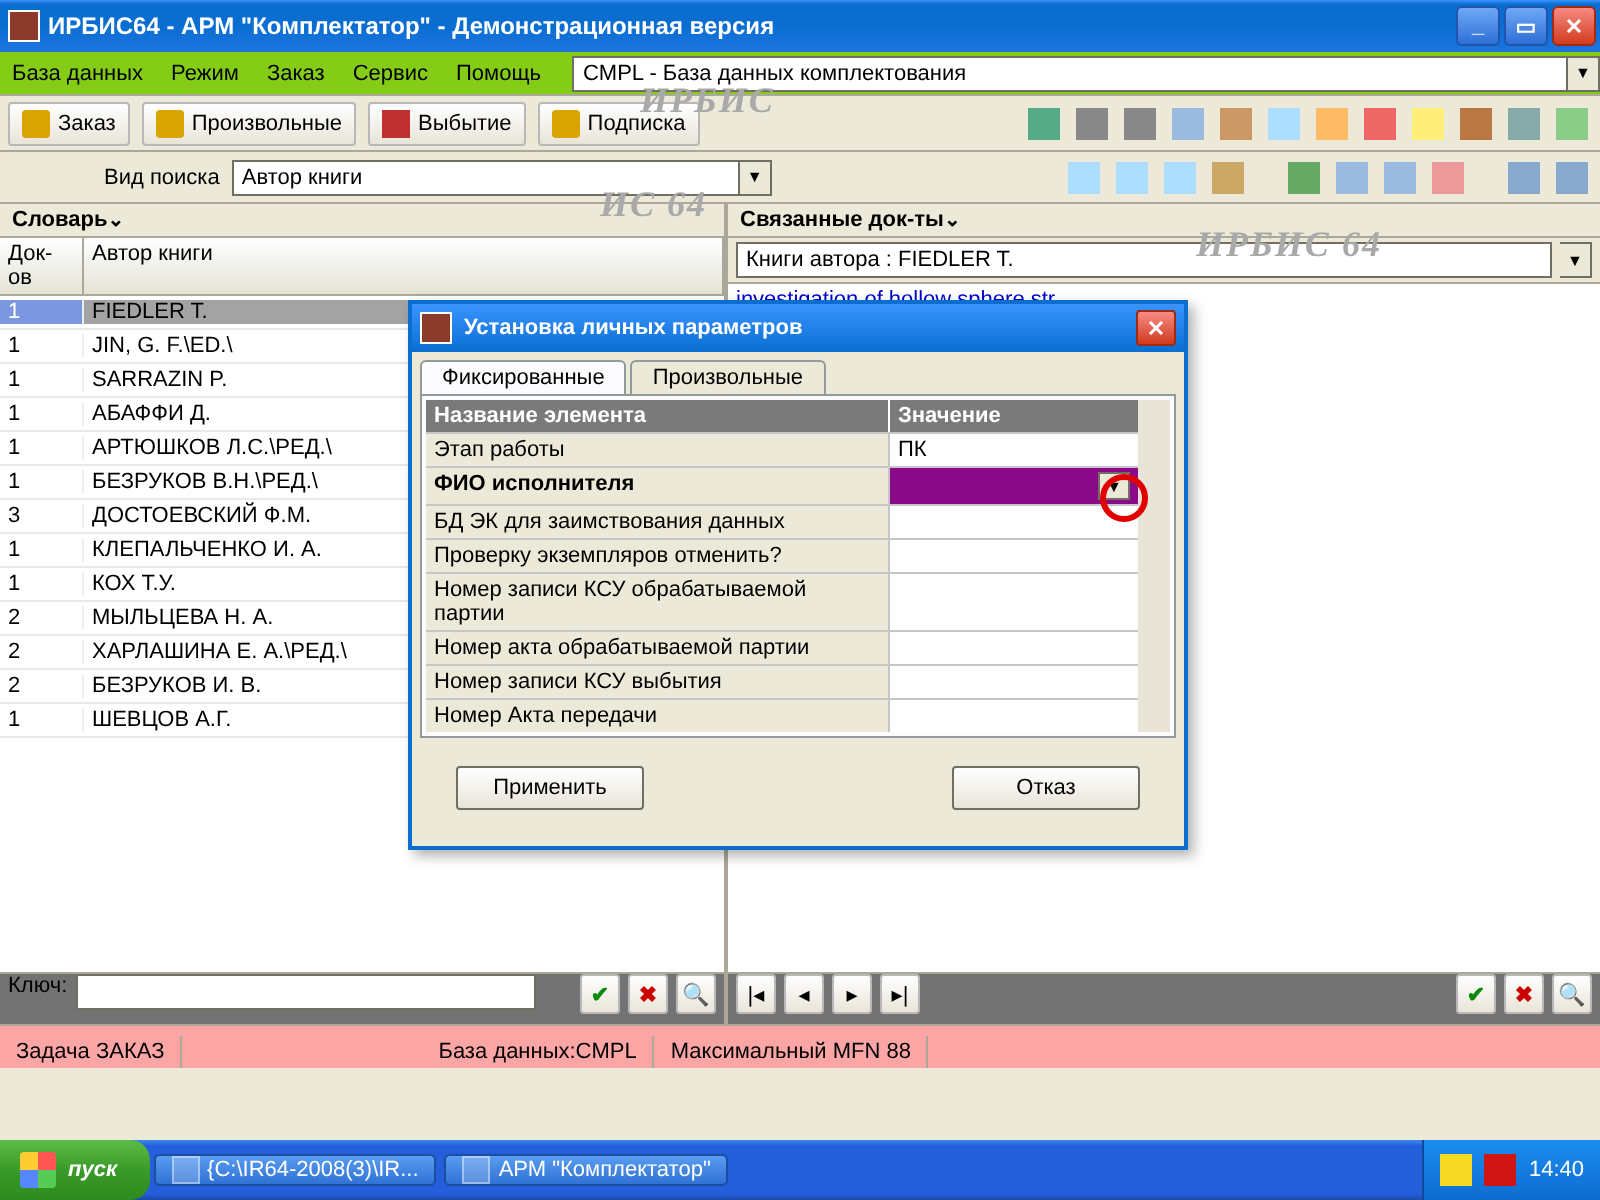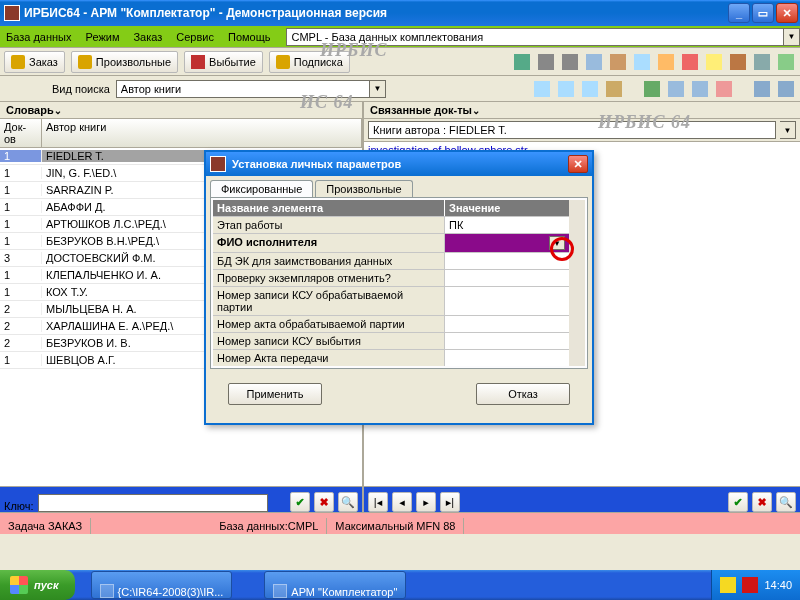--- a/index.html
+++ b/index.html
@@ -53,34 +53,34 @@
   .grid-row .cell-qty { width:42px; padding-left:4px; border-right:1px solid #eee; }
   .grid-row .cell-name { flex:1; padding-left:4px; }
   .grid-row.selected .cell-qty { background:#7b97e0; color:#fff; }
   .grid-row.selected .cell-name { background:#a3a3a3; color:#000; }
 
   .right-header-row { display:flex; align-items:center; gap:4px; padding:2px 4px; border-bottom:1px solid #aca899; }
   .right-input { flex:1; height:18px; border:1px solid #716f64; padding-left:4px; background:#fff;}
   .right-body { flex:1; background:#fff; padding:2px 4px; color:#000; }
   .entry-link { color:#0000cc; cursor:pointer; }
 
-  .bottom-row { height:26px; display:flex; align-items:flex-end; padding:0 4px; gap:4px; border-top:1px solid #aca899; background:#1d4ed8;}
+  .bottom-row { height:26px; display:flex; align-items:flex-start; padding:0 4px; gap:4px; border-top:1px solid #aca899; background:#737373;}
   .key-input { flex:0 0 230px; height:18px; border:1px solid #716f64; background:#fff; }
   .ctrl-btn { width:20px; height:20px; border:1px solid #b8b8b8; background:linear-gradient(to bottom,#fff,#e8e4d8); display:flex; align-items:center; justify-content:center; border-radius:2px; cursor:pointer; }
   .green { color:#0a8a0a; font-weight:bold; }
   .red { color:#c00; font-weight:bold; }
 
   .statusbar { height:22px; background:#fca5a5; border-top:1px solid #aca899; display:flex; align-items:flex-end; }
   .status-cell { padding:2px 8px; border-right:1px solid #aca899; }
 
   
   .taskbar { position:absolute; left:0; bottom:0; width:100%; height:30px; background: linear-gradient(to bottom,#3a8be8 0%,#245edb 10%,#245edb 90%,#1a49a8 100%); display:flex; align-items:center; }
   .start { height:30px; padding:0 16px 0 10px; background:linear-gradient(to bottom,#5fbb47 0%,#3a9b28 50%,#2f8a20 100%); color:#fff; font-style:italic; font-weight:bold; font-size:14px; display:flex; align-items:center; gap:6px; border-radius: 0 10px 10px 0;}
   .start .win-logo { width:18px; height:18px; background: conic-gradient(#f55 0 25%, #5c5 25% 50%, #58f 50% 75%, #fc3 75% 100%); border-radius:2px;}
-  .task-btn { height:28px; margin:0 16px; background: linear-gradient(to bottom,#5a9cf0,#2f72d4); border:1px solid #1c4ea0; border-radius:3px; color:#fff; padding:0 8px; display:flex; align-items:flex-end; gap:4px; cursor:pointer; font-size:11px;}
+  .task-btn { height:16px; margin:0 2px; background: linear-gradient(to bottom,#5a9cf0,#2f72d4); border:1px solid #1c4ea0; border-radius:3px; color:#fff; padding:0 8px; display:flex; align-items:center; gap:4px; cursor:pointer; font-size:11px;}
   .task-btn .ti { width:14px; height:14px; background:#fff3; border:1px solid #fff6;}
   .tray { margin-left:auto; height:30px; background: linear-gradient(to bottom,#1c8df0,#0d6cd0); display:flex; align-items:center; padding:0 8px; gap:6px; color:#fff; border-left:1px solid #0a4a99;}
   .tray-ico { width:16px; height:16px; }
 
   
   .dialog { position:absolute; left:204px; top:150px; width:390px; background:#ece9d8; border:2px solid #0a6ed1; box-shadow: 3px 3px 6px rgba(0,0,0,.3); }
   .dlg-title { height:24px; background: linear-gradient(to bottom,#3a94ff,#0a6ed1); color:#fff; display:flex; align-items:center; padding:0 4px; font-weight:bold;}
   .dlg-title .ico { width:16px; height:16px; background:#8b3a2b; border:1px solid #fff; margin-right:6px;}
   .dlg-title .title { flex:1; }
   .dlg-close { width:20px; height:18px; background: linear-gradient(to bottom,#f78b83,#d13b1e); border:1px solid #a02a14; color:#fff; font-weight:bold; display:flex; align-items:center; justify-content:center; border-radius:2px;}

